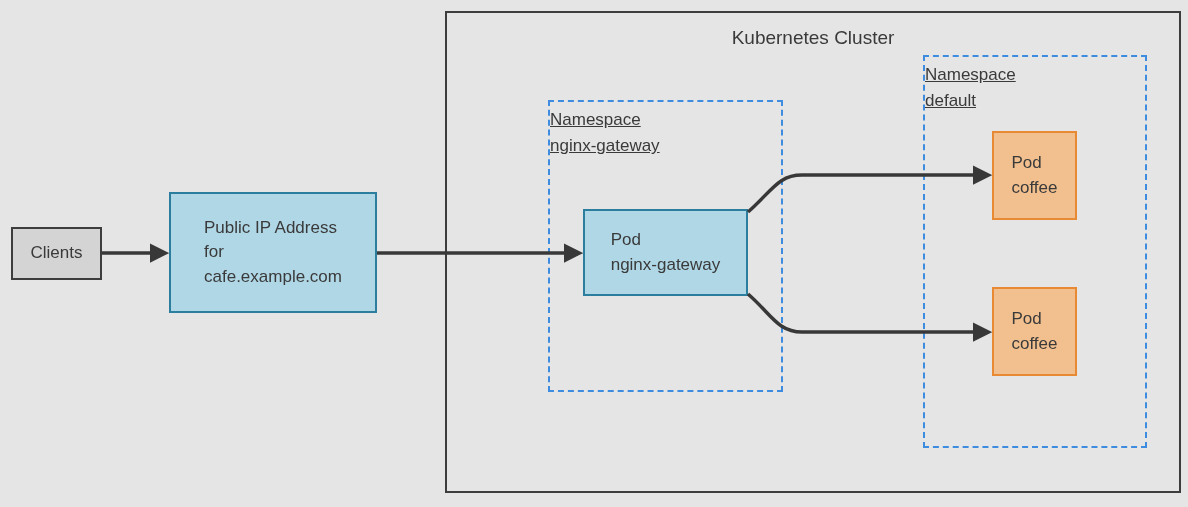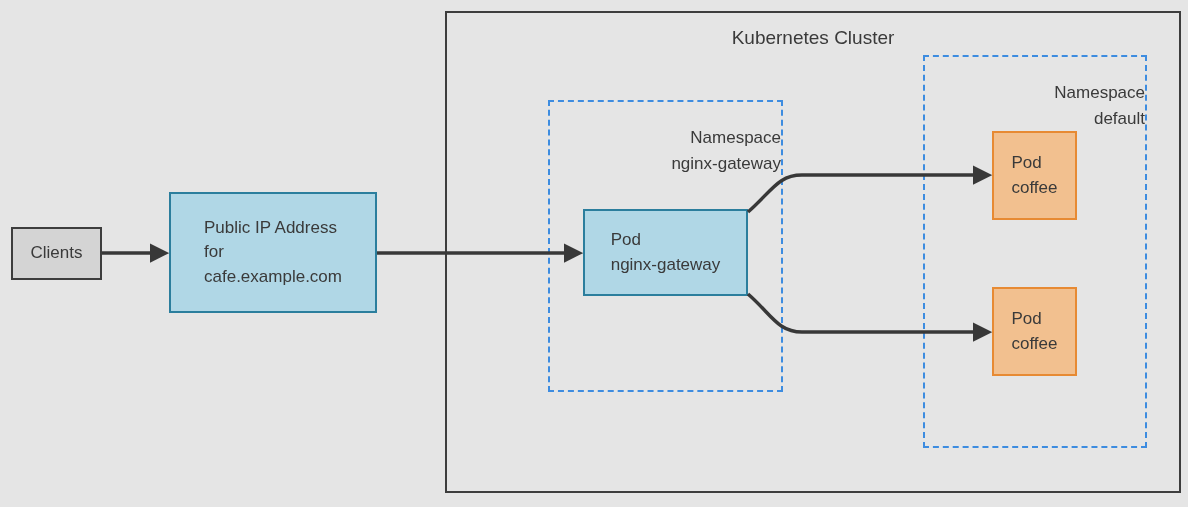--- a/index.html
+++ b/index.html
@@ -30,23 +30,23 @@
   }
   .cluster-title {
     position:absolute; left:0; top:14px; width:100%;
     text-align:center; font-size:19px; color:var(--text);
   }
   .dashed-box {
     position:absolute; box-sizing:border-box;
     border:2px dashed var(--dashed-blue); background:transparent;
   }
   .ns-title {
-    position:absolute; left:0; top:23px; width:100%;
-    text-align:right; white-space:pre-line;
-    font-size:17px; line-height:1.55; color:var(--text);
+    position:absolute; left:0; top:5px; width:100%;
+    text-align:left; white-space:pre-line;
+    font-size:17px; line-height:1.55; color:var(--text);text-decoration:underline;
   }
   #ns-gateway { left:548px; top:100px; width:235px; height:292px; }
   #ns-default { left:923px; top:55px;  width:224px; height:393px; }
 
   #clients-node   { left:11px;  top:227px; width:91px;  height:53px; }
   #public-ip-node { left:169px; top:192px; width:208px; height:121px; }
   #pod-gateway-node { left:583px; top:209px; width:165px; height:87px; }
   #pod-coffee-1 { left:992px; top:131px; width:85px; height:89px; }
   #pod-coffee-2 { left:992px; top:287px; width:85px; height:89px; }
 

